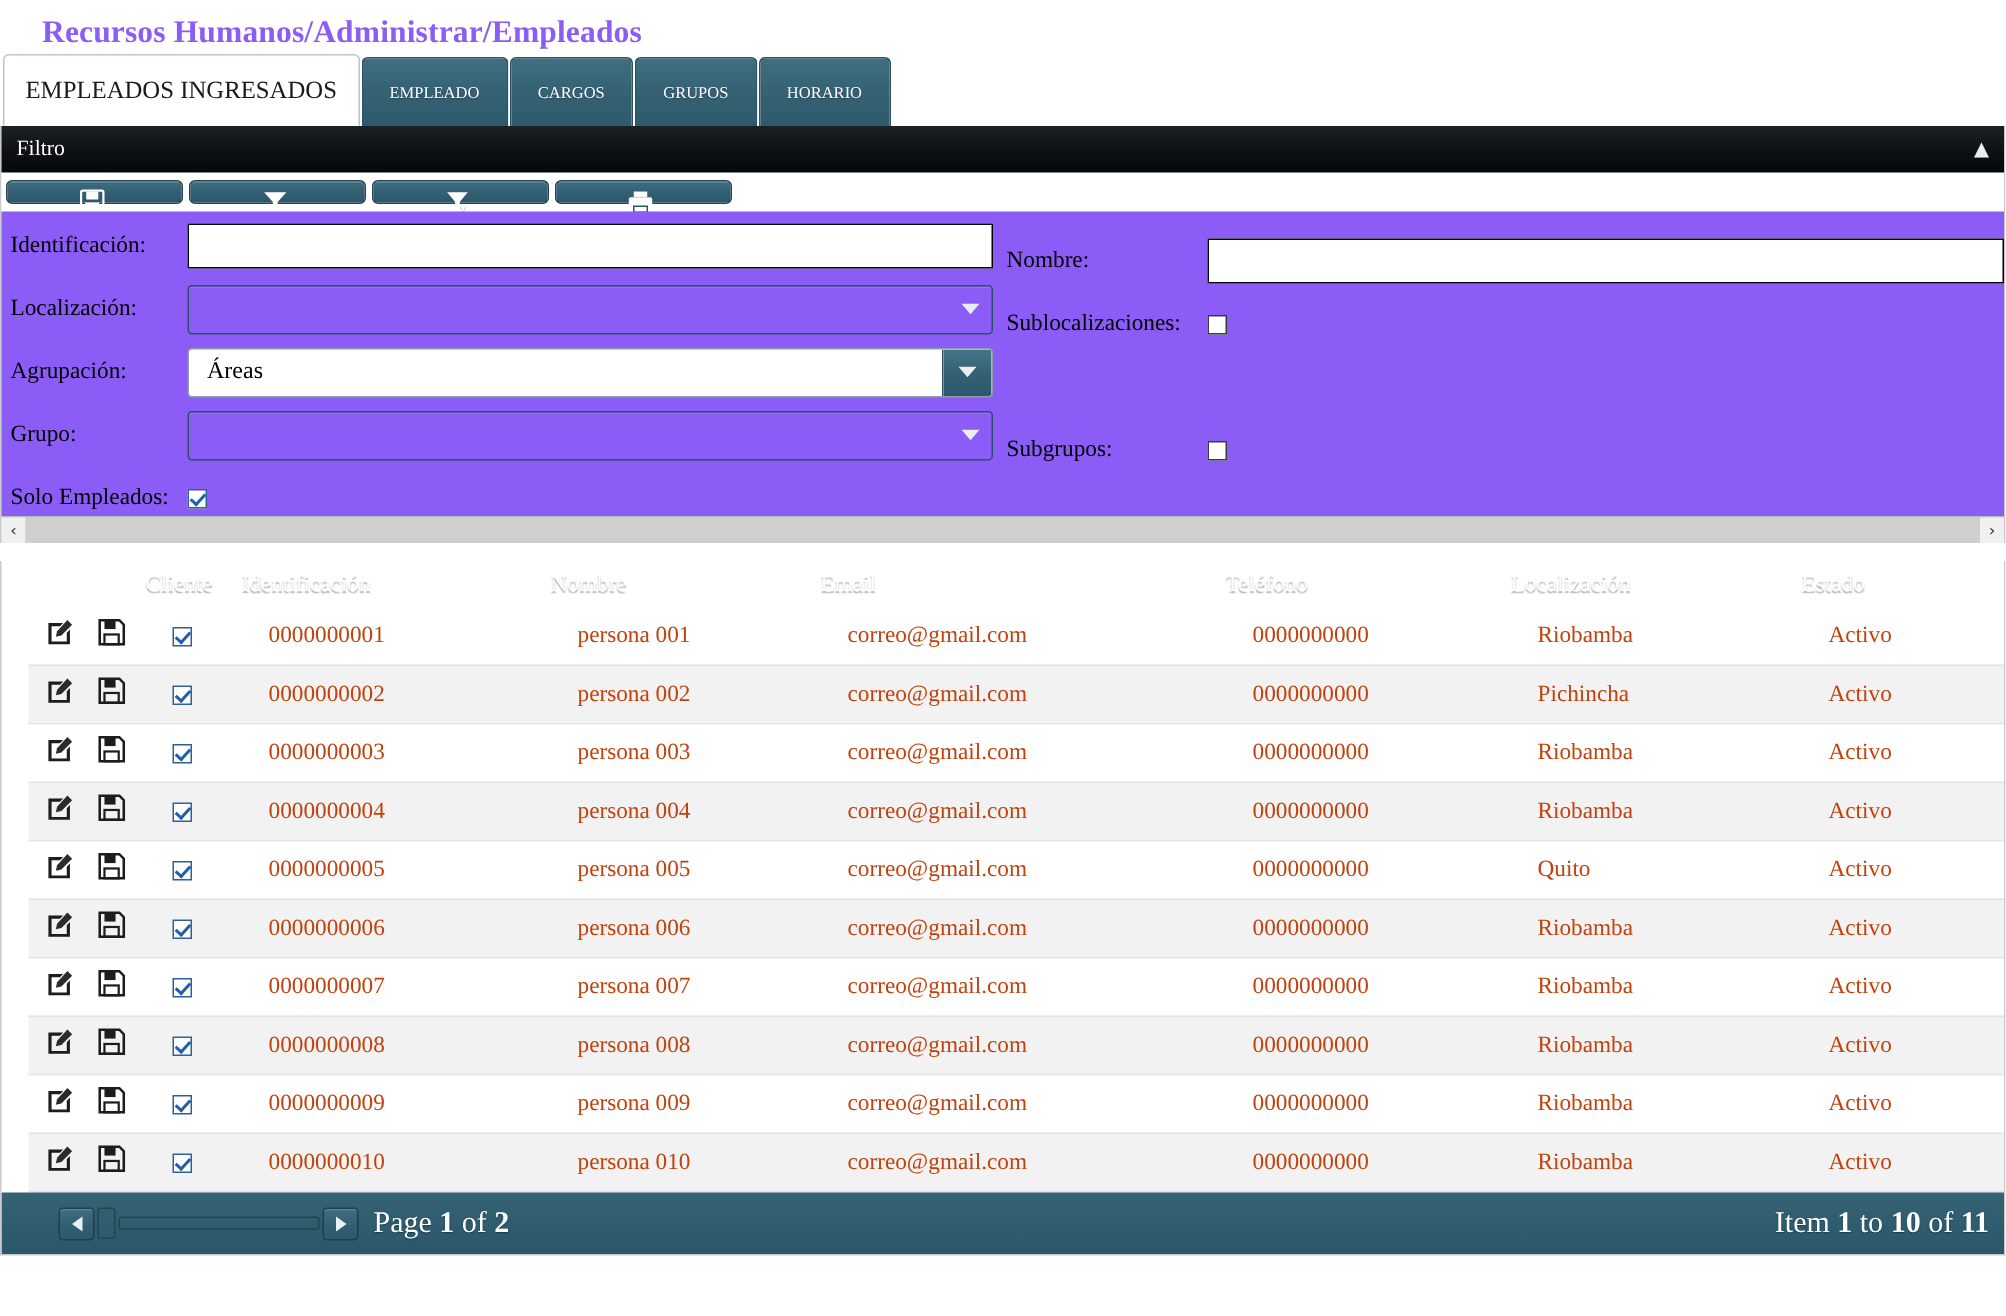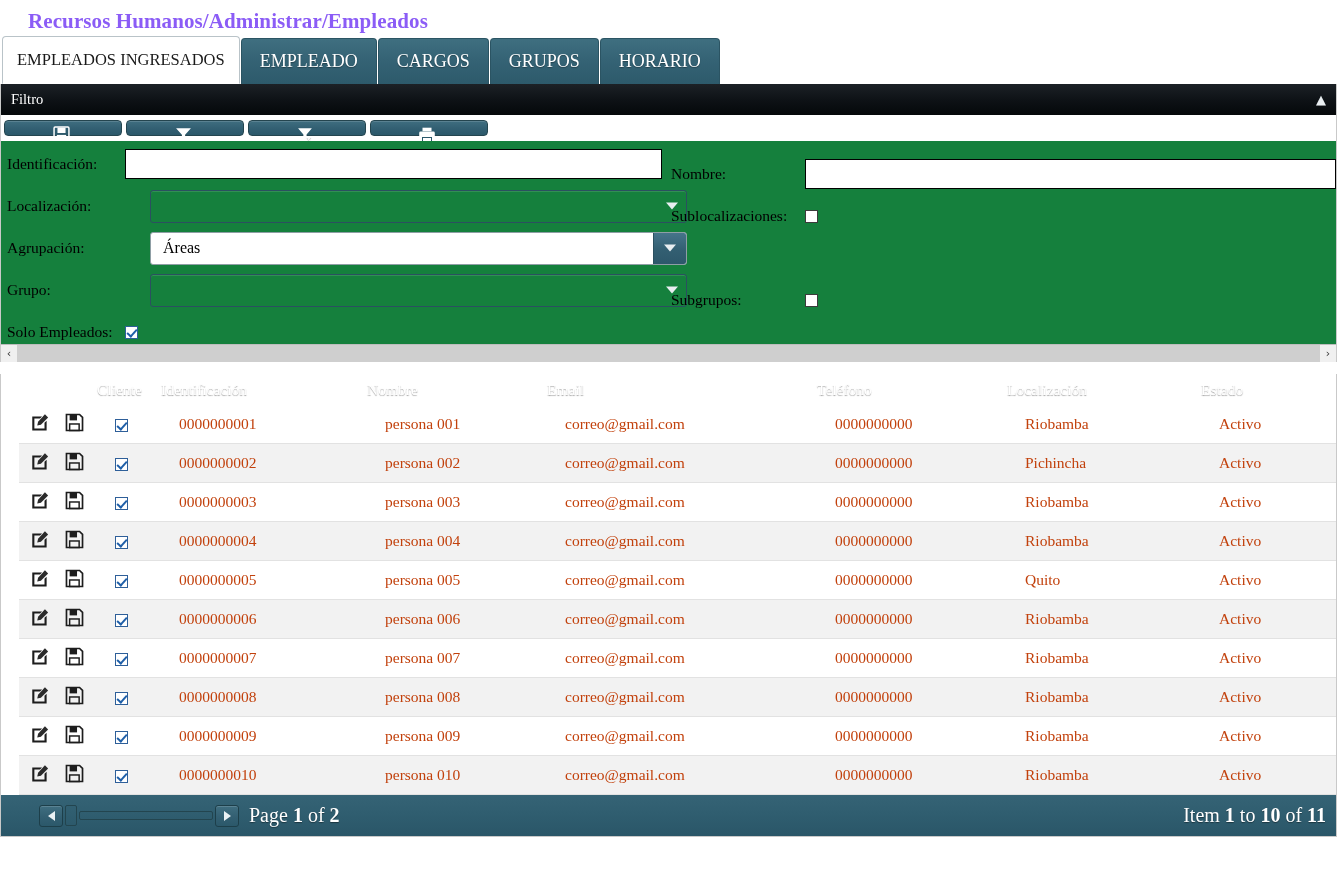--- a/index.html
+++ b/index.html
@@ -31,21 +31,21 @@
     display: flex;
     align-items: flex-end;
     gap: 1px;
   }
   .tab {
     height: 46px;
     display: flex;
     align-items: center;
     justify-content: center;
     padding: 0 18px;
-    font-size: 18px;
+    font-size: 11px;
     color: #ffffff;
     background: linear-gradient(180deg, #3f6f80 0%, #356375 45%, #2d5a6b 100%);
     border: 1px solid #2b5463;
     border-bottom: none;
     border-radius: 4px 4px 0 0;
     white-space: nowrap;
     cursor: pointer;
     text-shadow: 0 1px 1px rgba(0,0,0,.35);
   }
   .tab.active {
@@ -111,21 +111,21 @@
     text-shadow: 0 1px 1px rgba(0,0,0,.4);
     box-shadow: inset 0 1px 0 rgba(255,255,255,.14);
     flex-direction: column;
   }
   .tb-btn .ico { width: 26px; height: 22px; display:flex; align-items:center; justify-content:center; flex: 0 0 26px;}
   .tb-btn .lbl { flex: 1; text-align: center; padding-right: 4px;}
 
   
   .form-area {
     position: relative;
-    background: #15803d;
+    background: #8b5cf6;
     padding: 2px 0 6px 0;
     height: 203px;
   }
   .frow { display: flex; align-items: center; height: 42px; }
   .flabel {
     width: 124px;
     padding-left: 6px;
     font-size: 15.5px;
     color: #000;
   }
@@ -138,21 +138,20 @@
   .fselect {
     height: 33px;
     width: 537px;
     border: 1px solid #2b5060;
     border-radius: 3px;
     background: linear-gradient(180deg, #447185 0%, #33footer 0%, #335f72 60%, #2e5a6d 100%);
     background: linear-gradient(180deg, #46748a 0%, #33footer 0%, #335f72 55%, #2d586b 100%);
     position: relative;
     cursor: pointer;
     box-shadow: inset 0 1px 0 rgba(255,255,255,.12);
-    margin-left: 25px;
   }
   .fselect .arrow {
     position: absolute; right: 8px; top: 50%; transform: translateY(-50%);
     width: 0; height: 0;
     border-left: 6px solid transparent;
     border-right: 6px solid transparent;
     border-top: 7px solid #e8eef1;
   }
   .fselect.white {
     background: #fff;

